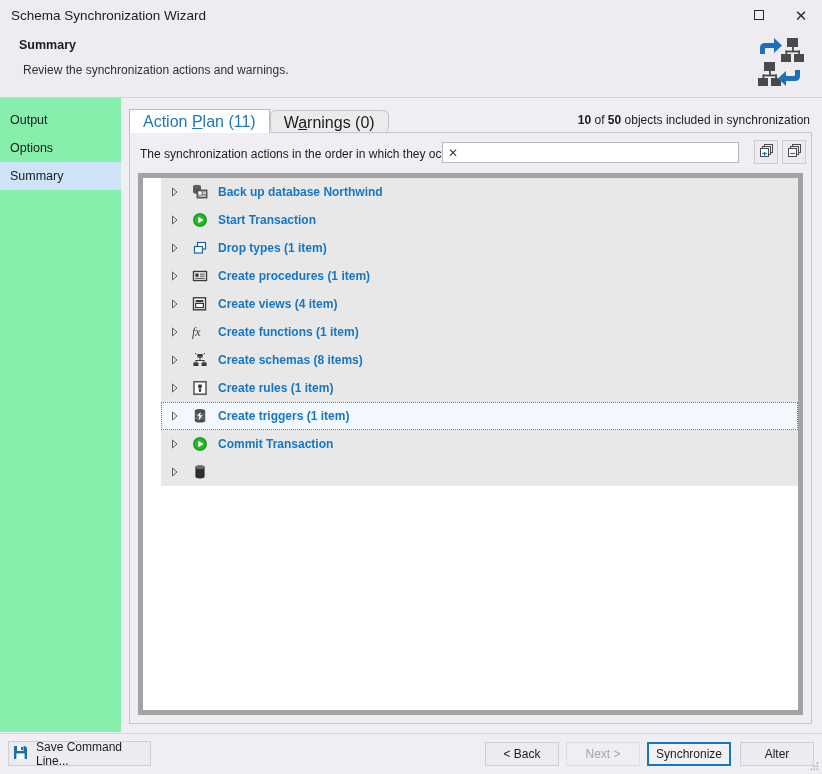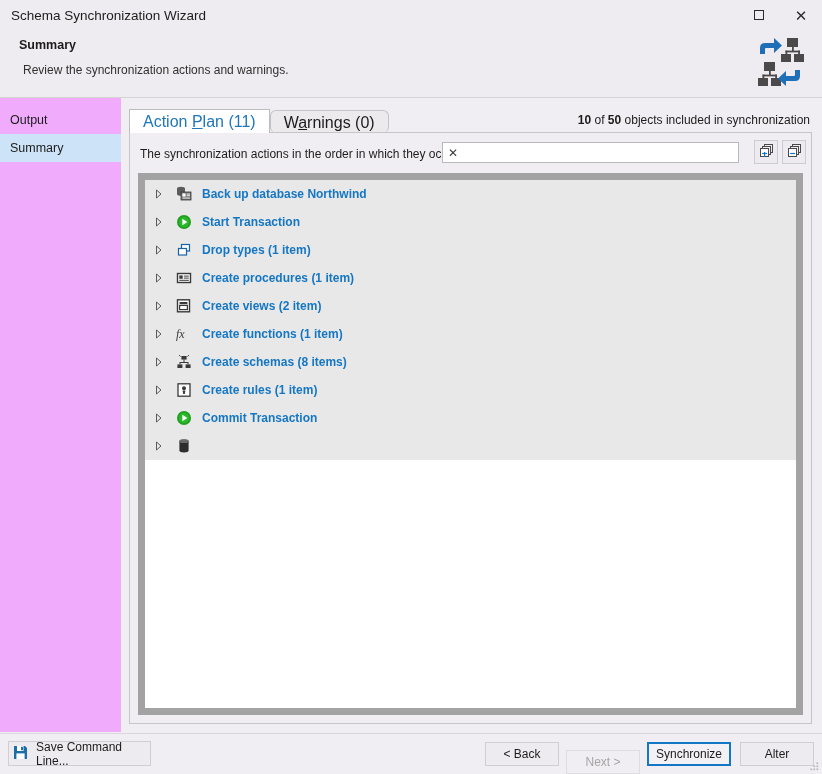--- a/index.html
+++ b/index.html
@@ -92,21 +92,21 @@
   .body-wrap {
     position: absolute;
     left: 0;
     top: 97px;
     width: 822px;
     height: 635px;
     display: flex;
   }
   .sidebar {
     width: 121px;
-    background: #f0abfc;
+    background: #86efac;
     border-top: 1px solid #d3d3d6;
     box-sizing: border-box;
     padding-top: 8px;
     flex: 0 0 121px;
   }
   .side-item {
     height: 28px;
     line-height: 28px;
     padding-left: 10px;
     font-size: 12.5px;
@@ -246,23 +246,24 @@
   .tool-btn.collapse { right: 5px; }
 
   
   .tree {
     position: absolute;
     left: 8px;
     right: 8px;
     top: 40px;
     bottom: 8px;
     background: #ffffff;
-    border: 7px solid #a3a3a3;
+    border: 5px solid #a3a3a3;
     box-sizing: border-box;
     overflow: hidden;
+    padding-left: 18px;
   }
   .tree-row {
     height: 28px;
     background: #e8e8e8;
     display: flex;
     align-items: center;
     box-sizing: border-box;
     border: 1px solid transparent;
     cursor: default;
   }
@@ -328,21 +329,21 @@
   .btn-save {
     left: 8px;
     top: 741px;
     width: 143px;
     height: 25px;
     padding-left: 4px;
     justify-content: flex-start;
   }
   .btn-save .lbl { margin-left: 8px; }
   .btn-back { right: 263px; top: 8px; width: 74px; }
-  .btn-next { right: 182px; top: 16px; width: 74px; margin-left: 24px; }
+  .btn-next { right: 182px; top: 8px; width: 74px; margin-left: 24px; }
   .btn-sync { right: 91px; top: 8px; width: 84px; }
   .btn-close { right: 8px; top: 8px; width: 74px; }
 
   .grip {
     position: absolute;
     right: 2px;
     bottom: 2px;
     width: 12px;
     height: 12px;
   }
@@ -394,20 +395,23 @@
     </svg>
   </div>
 </div>
 
 <div class="body-wrap">
 
   <div class="sidebar">
     <div class="side-item">
       <span>Output</span>
     </div>
+    <div class="side-item">
+      <span>Options</span>
+    </div>
     <div class="side-item active">
       <span>Summary</span>
     </div>
   </div>
 
   <div class="content">
 
     <div class="tabrow">
       <div class="tabs">
         <div class="tab active"><span>Action </span><u>P</u><span>lan (11)</span></div>
@@ -526,21 +530,21 @@
                 <path d="M1.5 1 L6 5 L1.5 9 Z" fill="none" stroke="#5b5b5b" stroke-width="1"></path>
               </svg>
           </span>
           <span class="row-icon">
             <svg width="16" height="16" viewBox="0 0 16 16">
               <rect x="1.5" y="1.8" width="12" height="12" fill="#ffffff" stroke="#3a3a3a" stroke-width="1.4"></rect>
               <rect x="3.6" y="4" width="7.8" height="2.2" fill="#3a3a3a"></rect>
               <rect x="3.6" y="7.4" width="7.8" height="4.2" fill="none" stroke="#3a3a3a" stroke-width="1.2"></rect>
             </svg>
           </span>
-          <span class="row-label">Create views (2 item)</span>
+          <span class="row-label">Create views (4 item)</span>
         </div>
 
         <div class="tree-row">
           <span class="expander">
             <svg width="8" height="10" viewBox="0 0 8 10">
                 <path d="M1.5 1 L6 5 L1.5 9 Z" fill="none" stroke="#5b5b5b" stroke-width="1"></path>
               </svg>
           </span>
           <span class="row-icon">
             <svg width="18" height="16" viewBox="0 0 18 16">
@@ -581,20 +585,37 @@
           <span class="row-icon">
             <svg width="16" height="16" viewBox="0 0 16 16">
               <rect x="2" y="1.8" width="12" height="12.4" fill="#ffffff" stroke="#3a3a3a" stroke-width="1.3"></rect>
               <circle cx="8" cy="6.2" r="2" fill="#3a3a3a"></circle>
               <path d="M6.6 8.4 L9.4 8.4 L8.8 12 L7.2 12 Z" fill="#3a3a3a"></path>
             </svg>
           </span>
           <span class="row-label">Create rules (1 item)</span>
         </div>
 
+        <div class="tree-row focused">
+          <span class="expander">
+            <svg width="8" height="10" viewBox="0 0 8 10">
+                <path d="M1.5 1 L6 5 L1.5 9 Z" fill="none" stroke="#5b5b5b" stroke-width="1"></path>
+              </svg>
+          </span>
+          <span class="row-icon">
+            <svg width="16" height="16" viewBox="0 0 16 16">
+              <ellipse cx="8" cy="3.1" rx="5.2" ry="2" fill="#4a4a4a"></ellipse>
+              <path d="M2.8 3.1 L2.8 12.6 Q2.8 14.6 8 14.6 Q13.2 14.6 13.2 12.6 L13.2 3.1 Z" fill="#4a4a4a"></path>
+              <ellipse cx="8" cy="6.6" rx="5.2" ry="1.7" fill="#6b6b6b"></ellipse>
+              <ellipse cx="8" cy="9.9" rx="5.2" ry="1.7" fill="#6b6b6b"></ellipse>
+              <path d="M8.6 3.4 L5.3 8.3 L7.5 8.3 L6.4 13 L10.4 7.3 L8.1 7.3 Z" fill="#ffffff"></path>
+            </svg>
+          </span>
+          <span class="row-label">Create triggers (1 item)</span>
+        </div>
 
         <div class="tree-row">
           <span class="expander">
             <svg width="8" height="10" viewBox="0 0 8 10">
                 <path d="M1.5 1 L6 5 L1.5 9 Z" fill="none" stroke="#5b5b5b" stroke-width="1"></path>
               </svg>
           </span>
           <span class="row-icon">
             <svg width="16" height="16" viewBox="0 0 16 16">
               <circle cx="8" cy="8" r="7" fill="#1fa01f"></circle>

